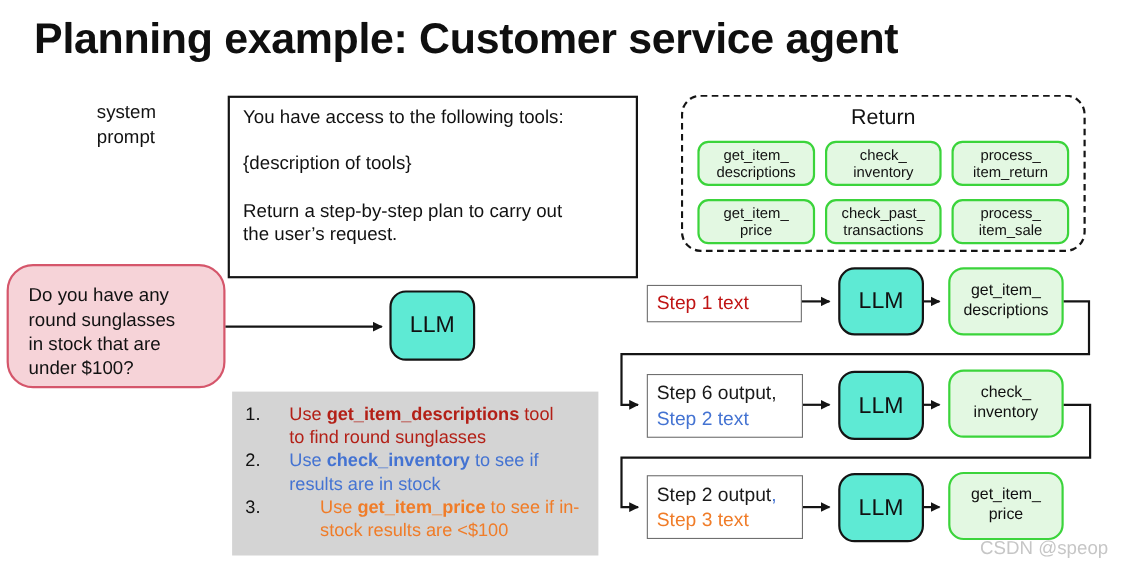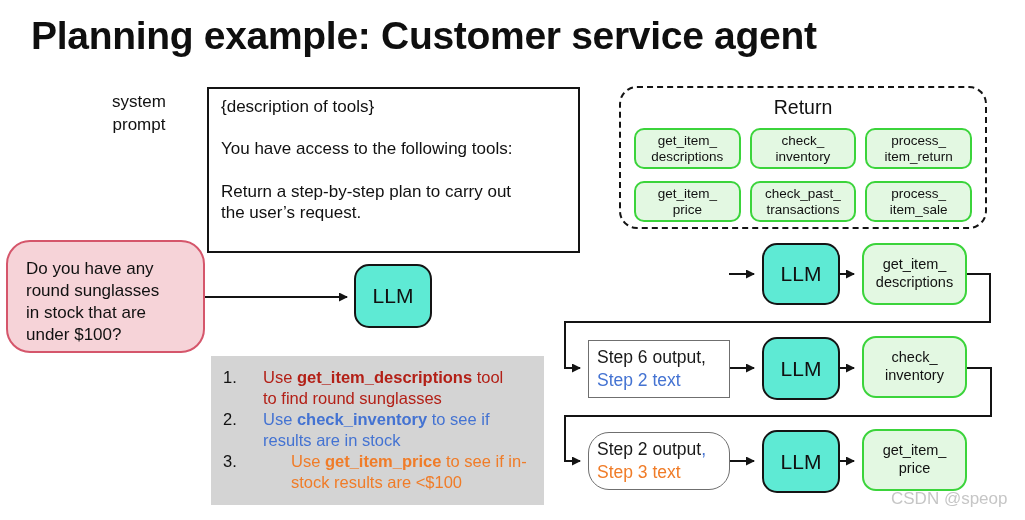--- a/index.html
+++ b/index.html
@@ -17,21 +17,21 @@
     left: 31px; top: 14px;
     font-size: 39px;
     font-weight: 600;
     color: #0f0f0f;
     letter-spacing: -0.3px;
     white-space: nowrap;
   }
   .sys-label {
     position: absolute;
     left: 88px; top: 91px; width: 102px;
-    text-align: center;
+    text-align: left;
     font-size: 17px;
     line-height: 1.35;
     color: #111;
   }
   .sys-box {
     position: absolute;
     left: 207px; top: 87px;
     width: 373px; height: 166px;
     background: #ffffff;
     border: 2px solid #141414;
@@ -120,21 +120,21 @@
     padding: 2px 8px;
     font-size: 17.5px;
     line-height: 1.32;
     display: flex;
     flex-direction: column;
     justify-content: center;
     white-space: nowrap;
   }
   .step1 { left: 588px; top: 259px; width: 141px; height: 34px; }
   .step2 { left: 588px; top: 340px; width: 142px; height: 58px; }
-  .step3 { left: 588px; top: 432px; width: 142px; height: 58px; border-radius: 21px; }
+  .step3 { left: 588px; top: 432px; width: 142px; height: 58px; }
   .tool-box {
     position: absolute;
     background: #e3f8e2;
     border: 2px solid #3bd43b;
     border-radius: 14px;
     display: flex;
     flex-direction: column;
     align-items: center;
     justify-content: center;
     font-size: 14.5px;
@@ -165,22 +165,22 @@
 <div class="canvas">
 
   <div class="title">Planning example: Customer service agent</div>
 
   <div class="sys-label">
     <div>system</div>
     <div>prompt</div>
   </div>
 
   <div class="sys-box">
+    <p>You have access to the following tools:</p>
     <p>{description of tools}</p>
-    <p>You have access to the following tools:</p>
     <p>Return a step-by-step plan to carry out the user’s request.</p>
   </div>
 
   <div class="user-bubble">
     <span>Do you have any round sunglasses in stock that are under $100?</span>
   </div>
 
   <div class="llm llm-left">LLM</div>
 
   <div class="plan">
@@ -221,20 +221,23 @@
         <div>check_past_</div>
         <div>transactions</div>
       </div>
       <div class="tool-chip">
         <div>process_</div>
         <div>item_sale</div>
       </div>
     </div>
   </div>
 
+  <div class="step-box step1">
+    <div><span style="color: rgb(192, 20, 20);">Step 1 text</span></div>
+  </div>
   <div class="llm llm-r1">LLM</div>
   <div class="tool-box g-r1">
     <div>get_item_</div>
     <div>descriptions</div>
   </div>
 
   <div class="step-box step2">
     <div><span style="color: rgb(26, 26, 26);">Step 6 output,</span></div>
     <div><span style="color: rgb(68, 115, 210);">Step 2 text</span></div>
   </div>

